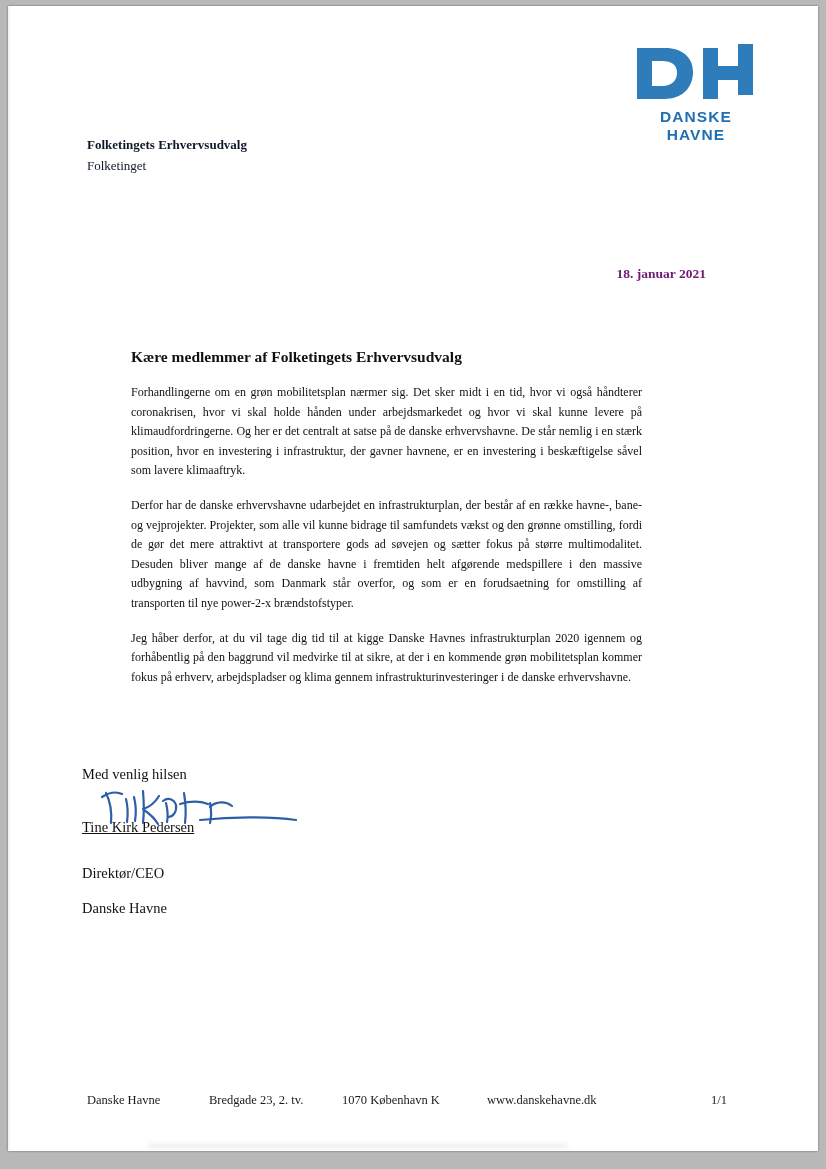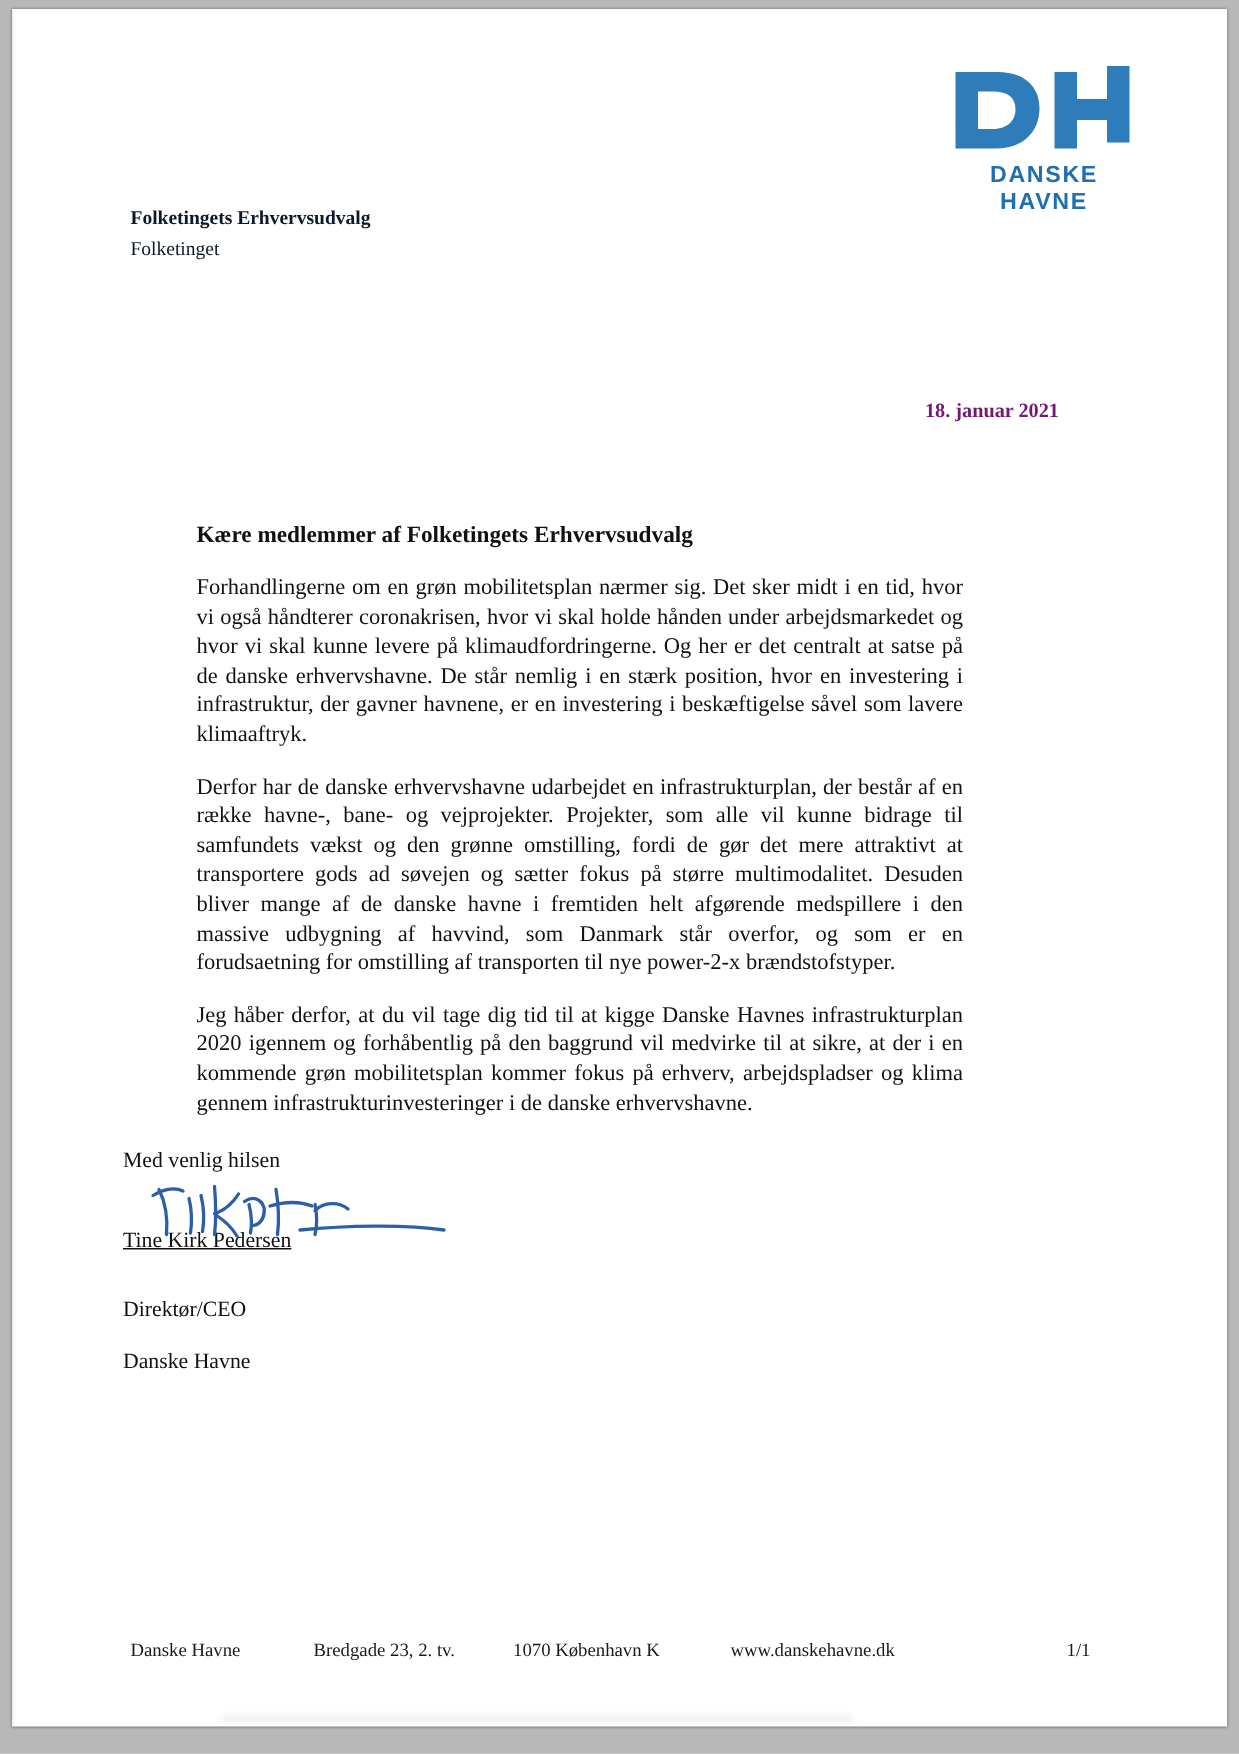--- a/index.html
+++ b/index.html
@@ -80,21 +80,21 @@
     width: 511px;
     color: #111;
     margin-left: 44px;
   }
   .salutation {
     font-size: 15.5px;
     font-weight: bold;
     margin: 0 0 17px 0;
   }
   .para {
-    font-size: 15px;
+    font-size: 12px;
     line-height: 19.6px;
     text-align: justify;
     margin: 0 0 15px 0;
   }
 
   
   .sig-wrap {
     position: absolute;
     left: 74px;
     top: 760px;

